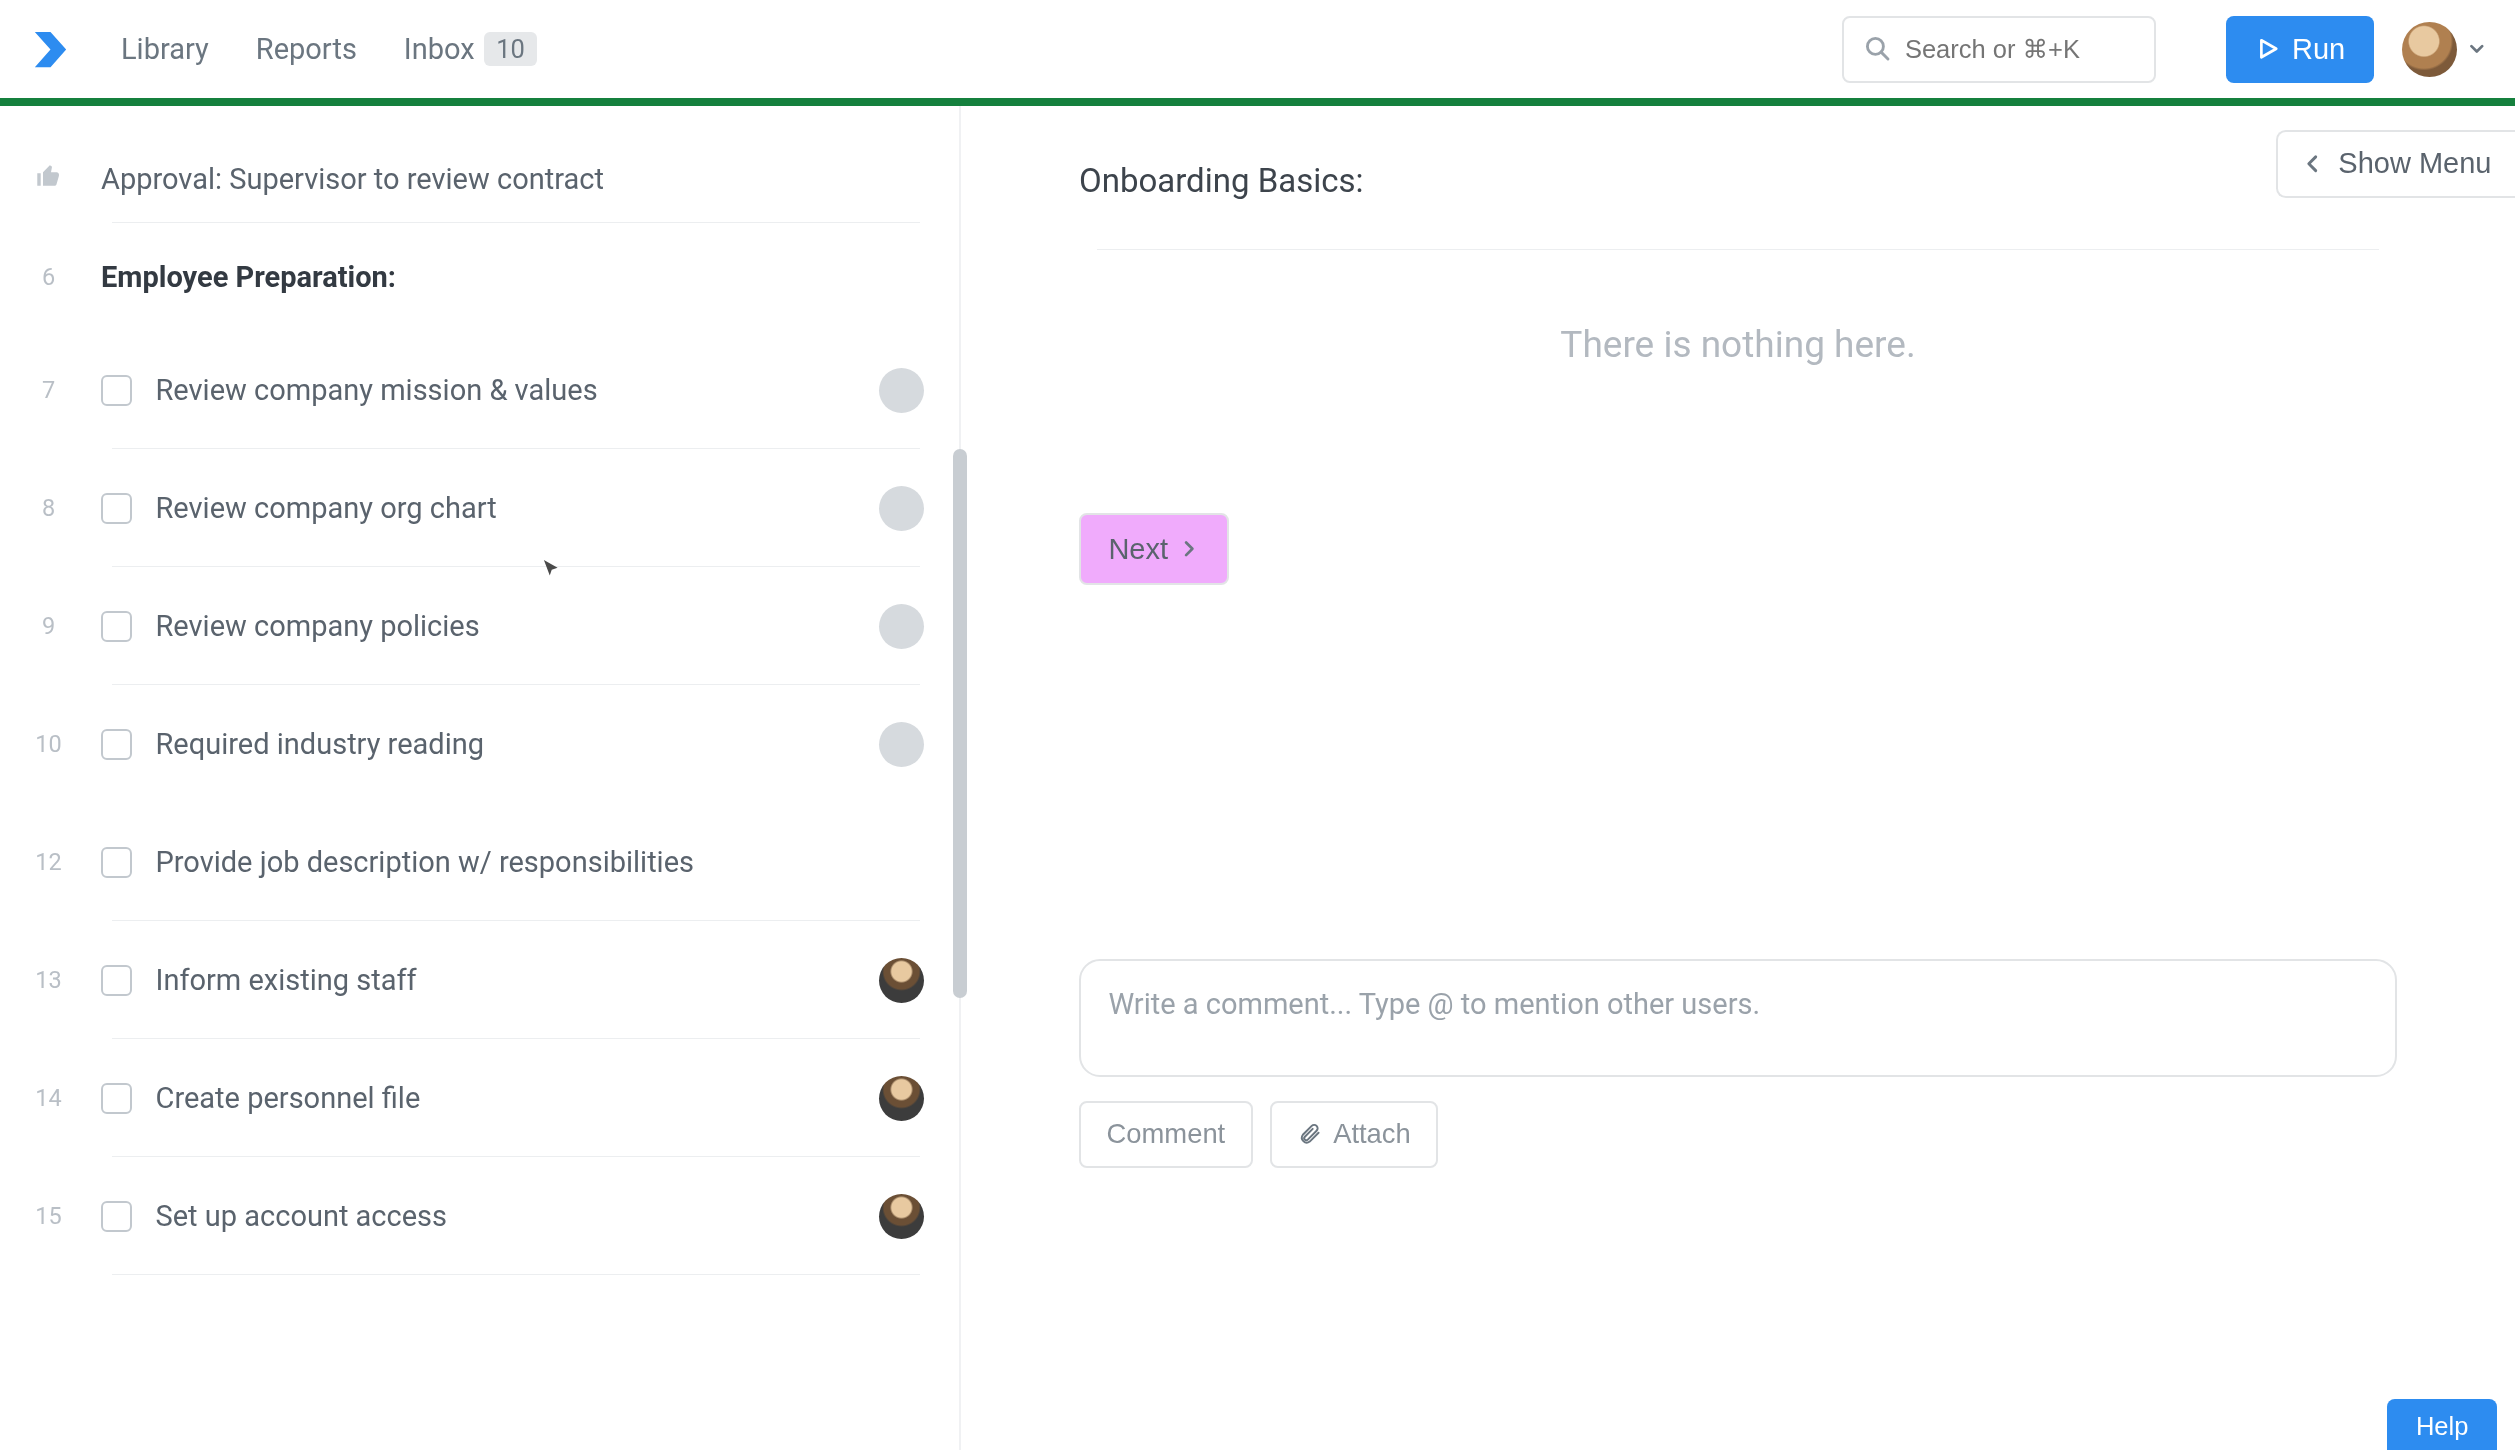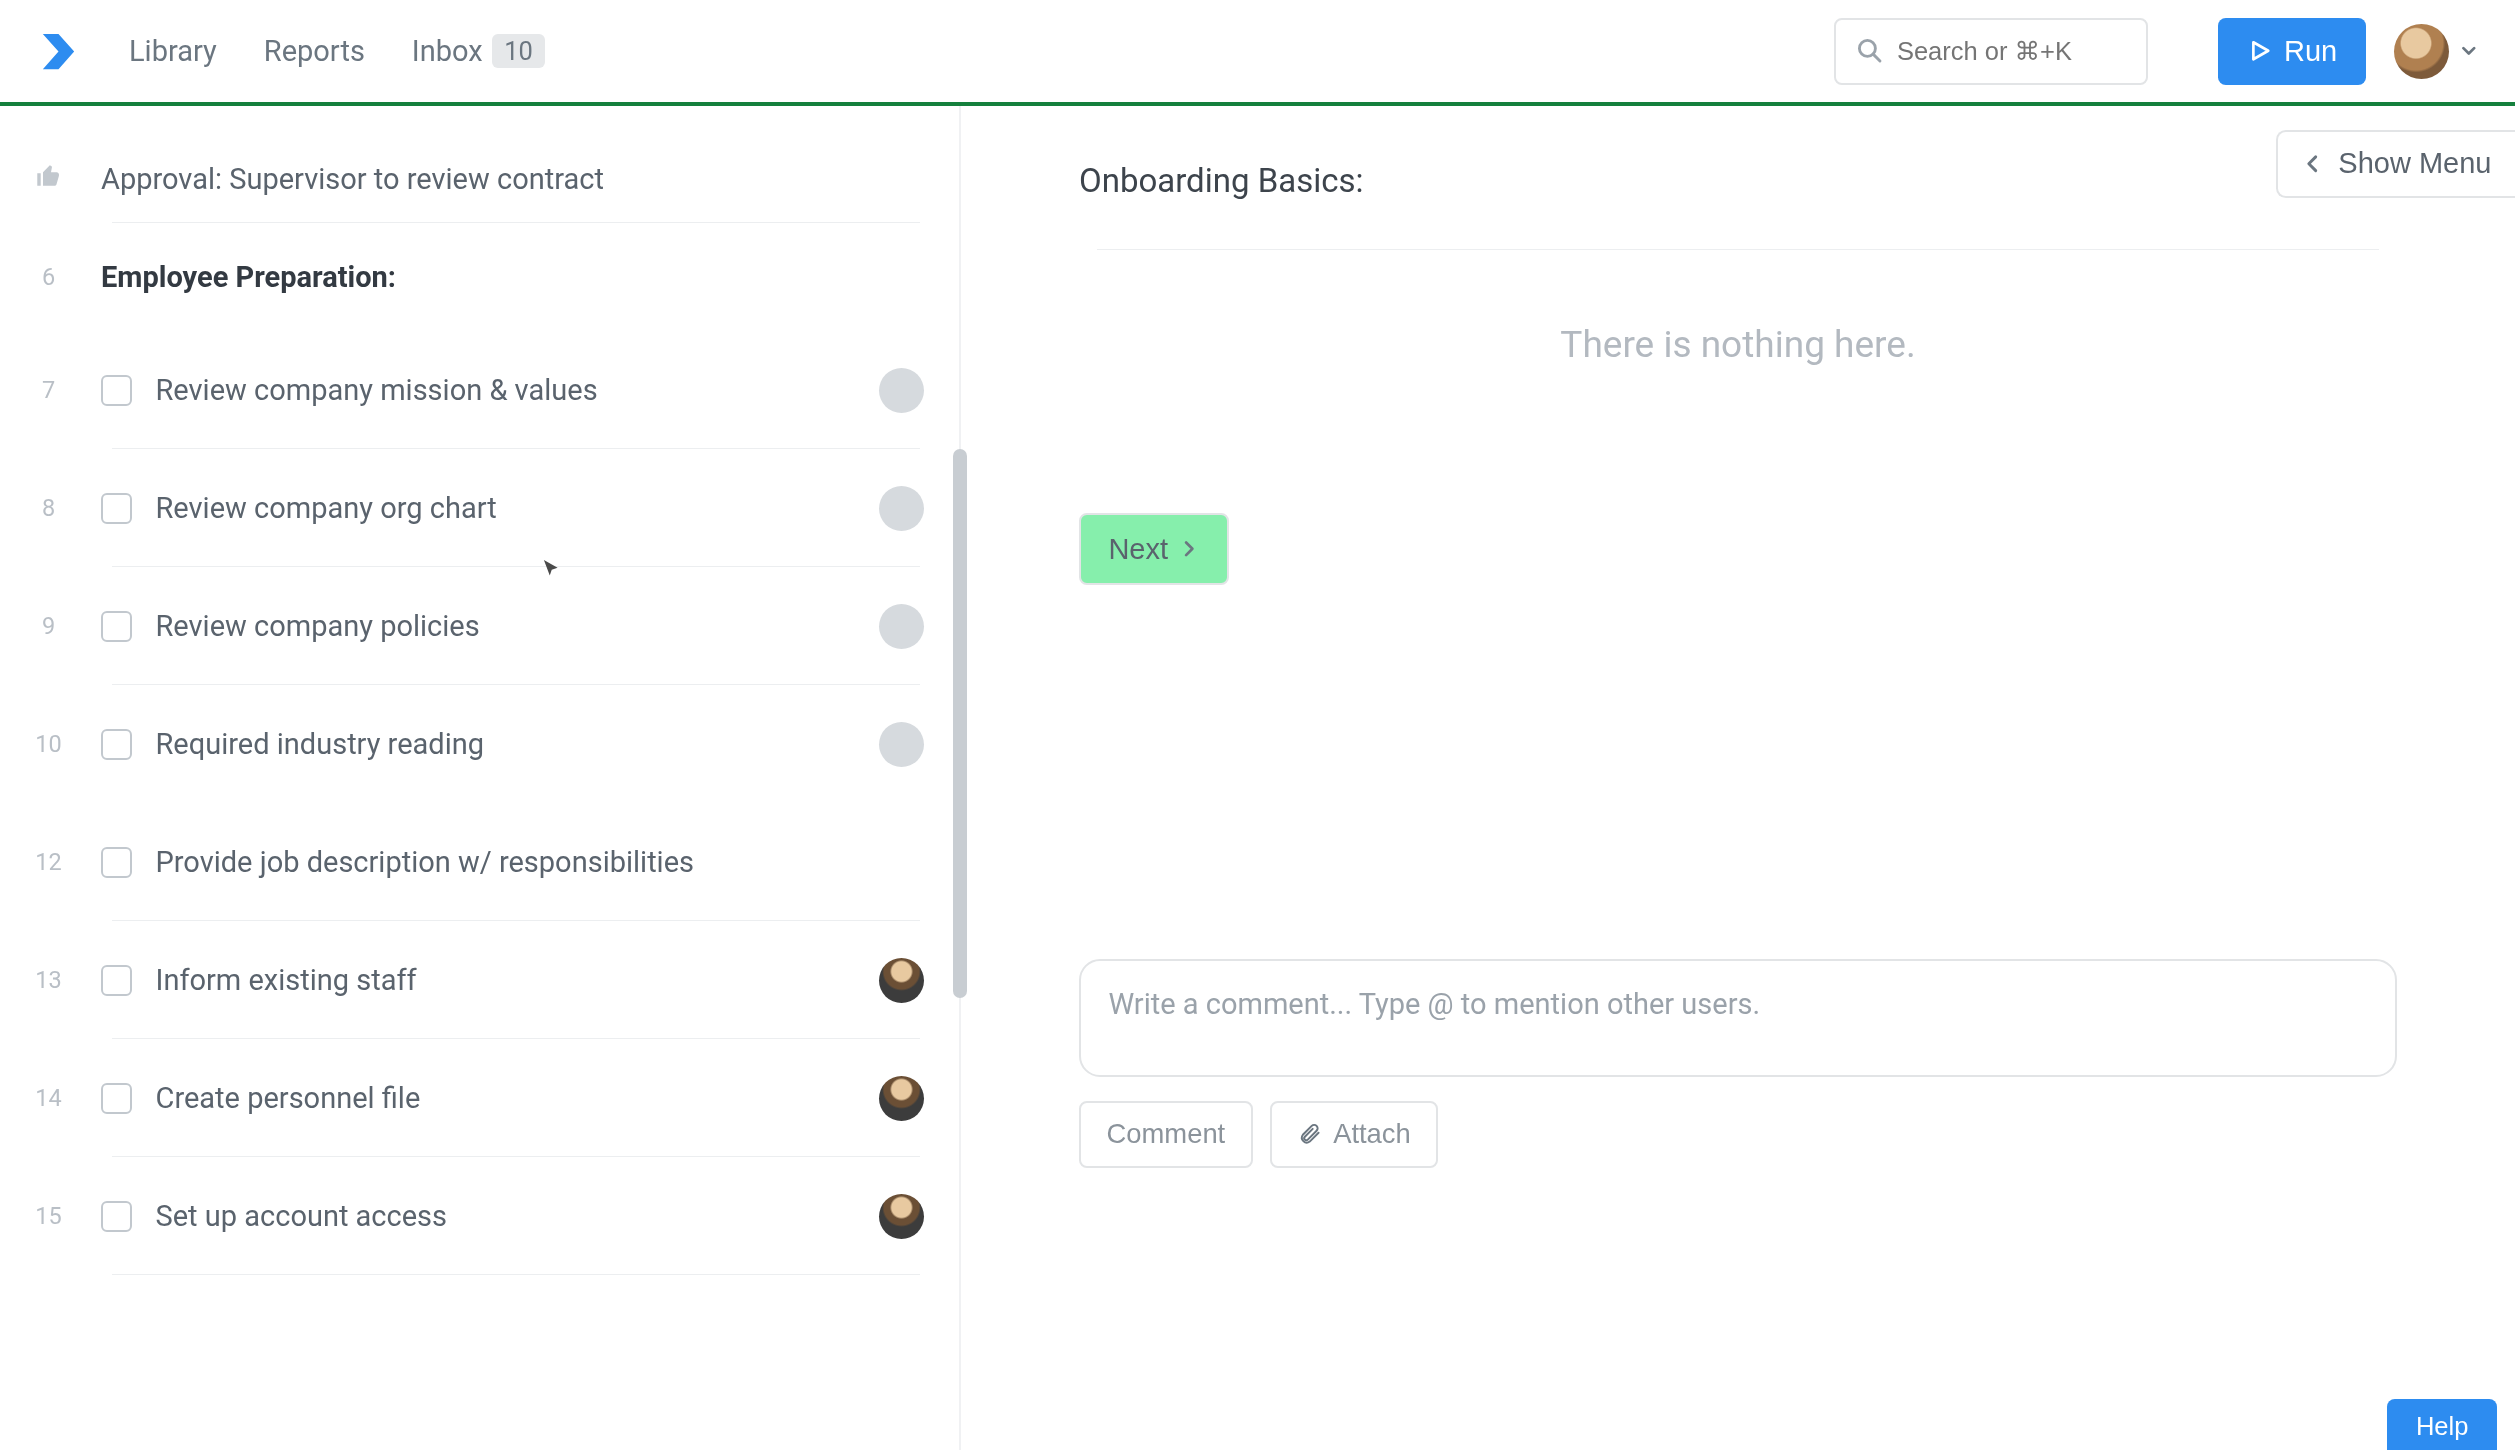--- a/index.html
+++ b/index.html
@@ -1,19 +1,19 @@
 <!DOCTYPE html>
 <html><head>
 <meta charset="utf-8">
 <style>
 * { box-sizing: border-box; margin: 0; padding: 0; }
 html, body { width: 2515px; height: 1451px; font-family: -apple-system, BlinkMacSystemFont, "Segoe UI", Roboto, sans-serif; background: #fff; color: #333; overflow: hidden; }
 
 
-.header { display: flex; align-items: center; height: 106px; padding: 0 35px; border-bottom: 4px solid #15803d; }
+.header { display: flex; align-items: center; height: 106px; padding: 0 27px; border-bottom: 8px solid #15803d; }
 .logo { width: 47px; height: 47px; margin-right: 47px; }
 .nav { display: flex; align-items: center; gap: 47px; }
 .nav-link { font-size: 29px; color: #6b7680; cursor: pointer; display: flex; align-items: center; gap: 9.8px; }
 .nav-badge { background: #e6e8ea; color: #6b7680; border-radius: 5.9px; padding: 2px 11.8px; font-size: 25.5px; }
 .header-spacer { flex: 1; }
 .search { display: flex; align-items: center; border: 2px solid #e2e4e6; border-radius: 7.8px; height: 67px; width: 314px; padding: 0 19.6px; margin-right: 23.5px; }
 .search svg { flex-shrink: 0; }
 .search-input { border: none; outline: none; font-size: 25.5px; color: #9aa2aa; background: transparent; margin-left: 13.7px; width: 100%; }
 .run-btn { background: #2d8cf0; color: #fff; border: none; border-radius: 7.8px; height: 67px; padding: 0 29px; font-size: 29px; display: flex; align-items: center; gap: 11.8px; cursor: pointer; margin-right: 27.4px; margin-left: 46px; }
 .avatar-wrap { display: flex; align-items: center; gap: 9.8px; cursor: pointer; }
@@ -38,21 +38,21 @@
 .heading-row { min-height: 108px; }
 
 
 .scroll-thumb { position: absolute; right: -7.8px; top: 343px; width: 13.7px; height: 549px; background: #c8cdd2; border-radius: 7.8px; }
 
 
 .show-menu { position: absolute; top: 23.5px; right: 0; border: 2px solid #e2e4e6; border-right: none; border-radius: 9.8px 0 0 9.8px; padding: 15.7px 23.5px; font-size: 29px; color: #5a636d; background: #fff; display: flex; align-items: center; gap: 13.7px; cursor: pointer; }
 .content-title { font-size: 33px; color: #3d444c; margin-bottom: 49px; }
 .hr { height: 1px; background: #eceef0; margin: 0 17.6px; }
 .empty { text-align: center; font-size: 37px; color: #b3b9c0; margin-top: 73px; }
-.next-btn { margin-top: 147px; border: 2px solid #e2e4e6; border-radius: 7.8px; background: #86efac; font-size: 29px; color: #5a636d; padding: 17.6px 27.4px; display: inline-flex; align-items: center; gap: 9.8px; cursor: pointer; }
+.next-btn { margin-top: 147px; border: 2px solid #e2e4e6; border-radius: 7.8px; background: #f0abfc; font-size: 29px; color: #5a636d; padding: 17.6px 27.4px; display: inline-flex; align-items: center; gap: 9.8px; cursor: pointer; }
 
 .comment-area { position: absolute; left: 118px; right: 118px; top: 853px; }
 .comment-box { border: 2px solid #e2e4e6; border-radius: 21px; padding: 25.5px 27.4px; font-size: 29px; color: #9aa2aa; min-height: 118px; cursor: text; }
 .comment-actions { display: flex; gap: 17.6px; margin-top: 23.5px; }
 .small-btn { border: 2px solid #e2e4e6; border-radius: 7.8px; background: #fff; font-size: 27.4px; color: #8b939b; padding: 15.7px 25.5px; display: inline-flex; align-items: center; gap: 11.8px; cursor: pointer; }
 
 .help-btn { position: absolute; bottom: 0; right: 17.6px; background: #2d8cf0; color: #fff; border: none; border-radius: 7.8px 7.8px 0 0; padding: 13.7px 29px 9.8px 29px; font-size: 25.5px; cursor: pointer; }
 
 
 .cursor { position: absolute; left: 539px; top: 451px; width: 23.5px; height: 23.5px; pointer-events: none; }

